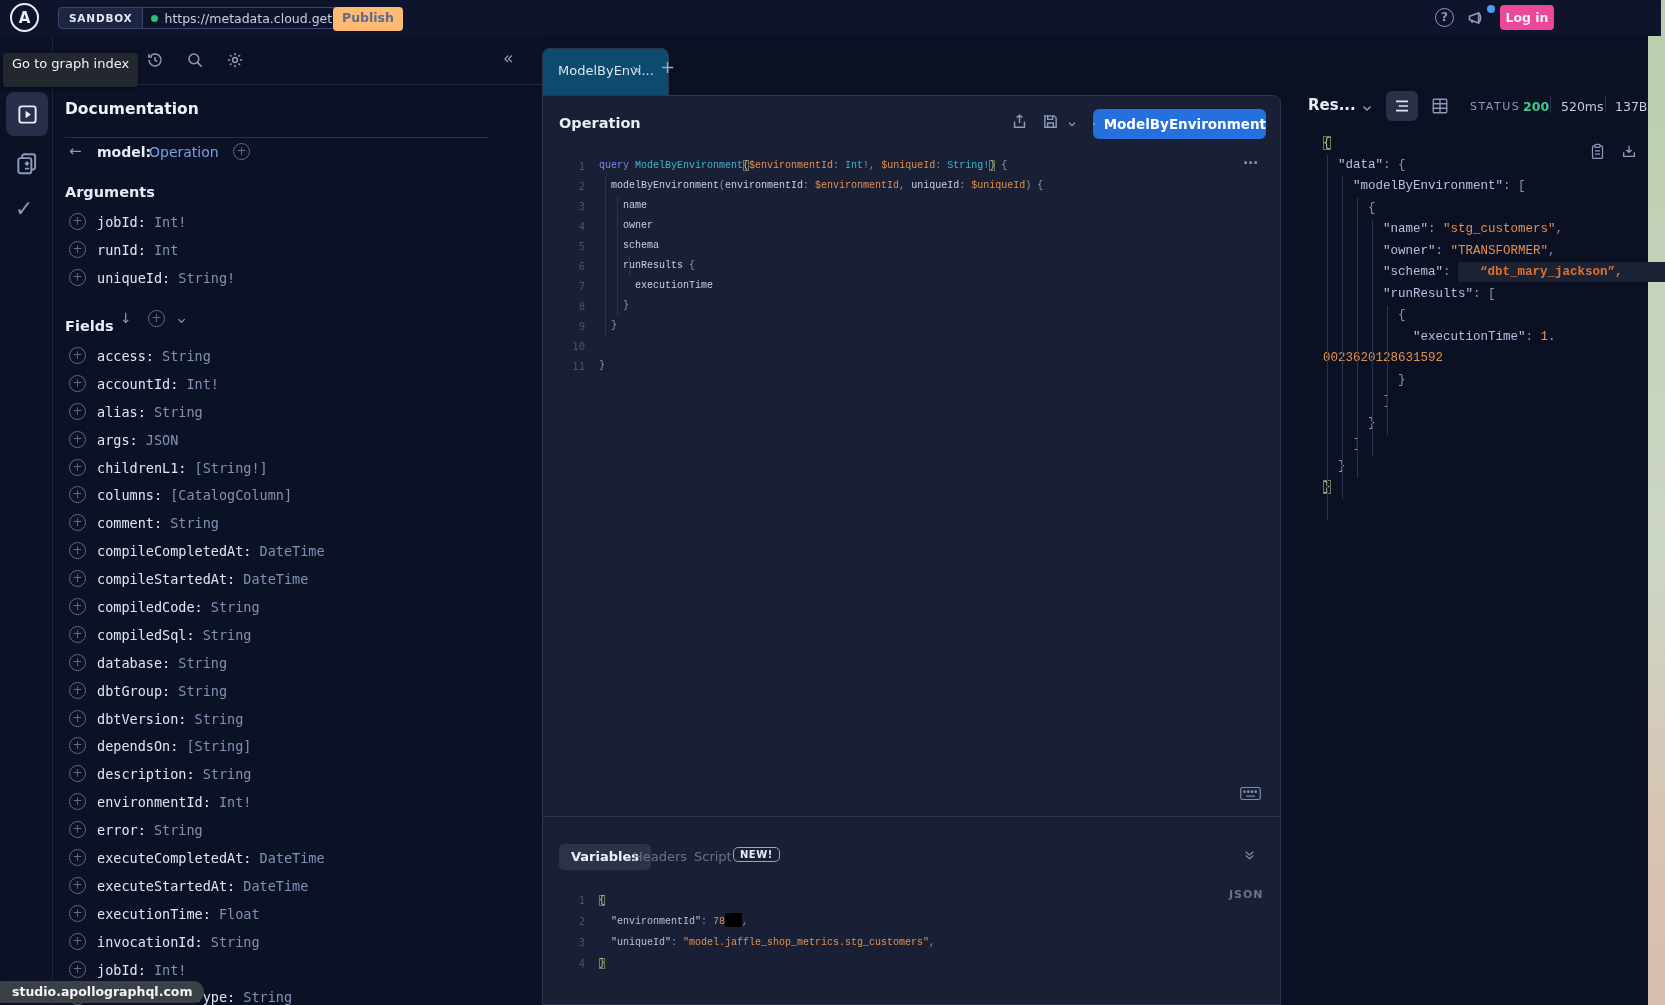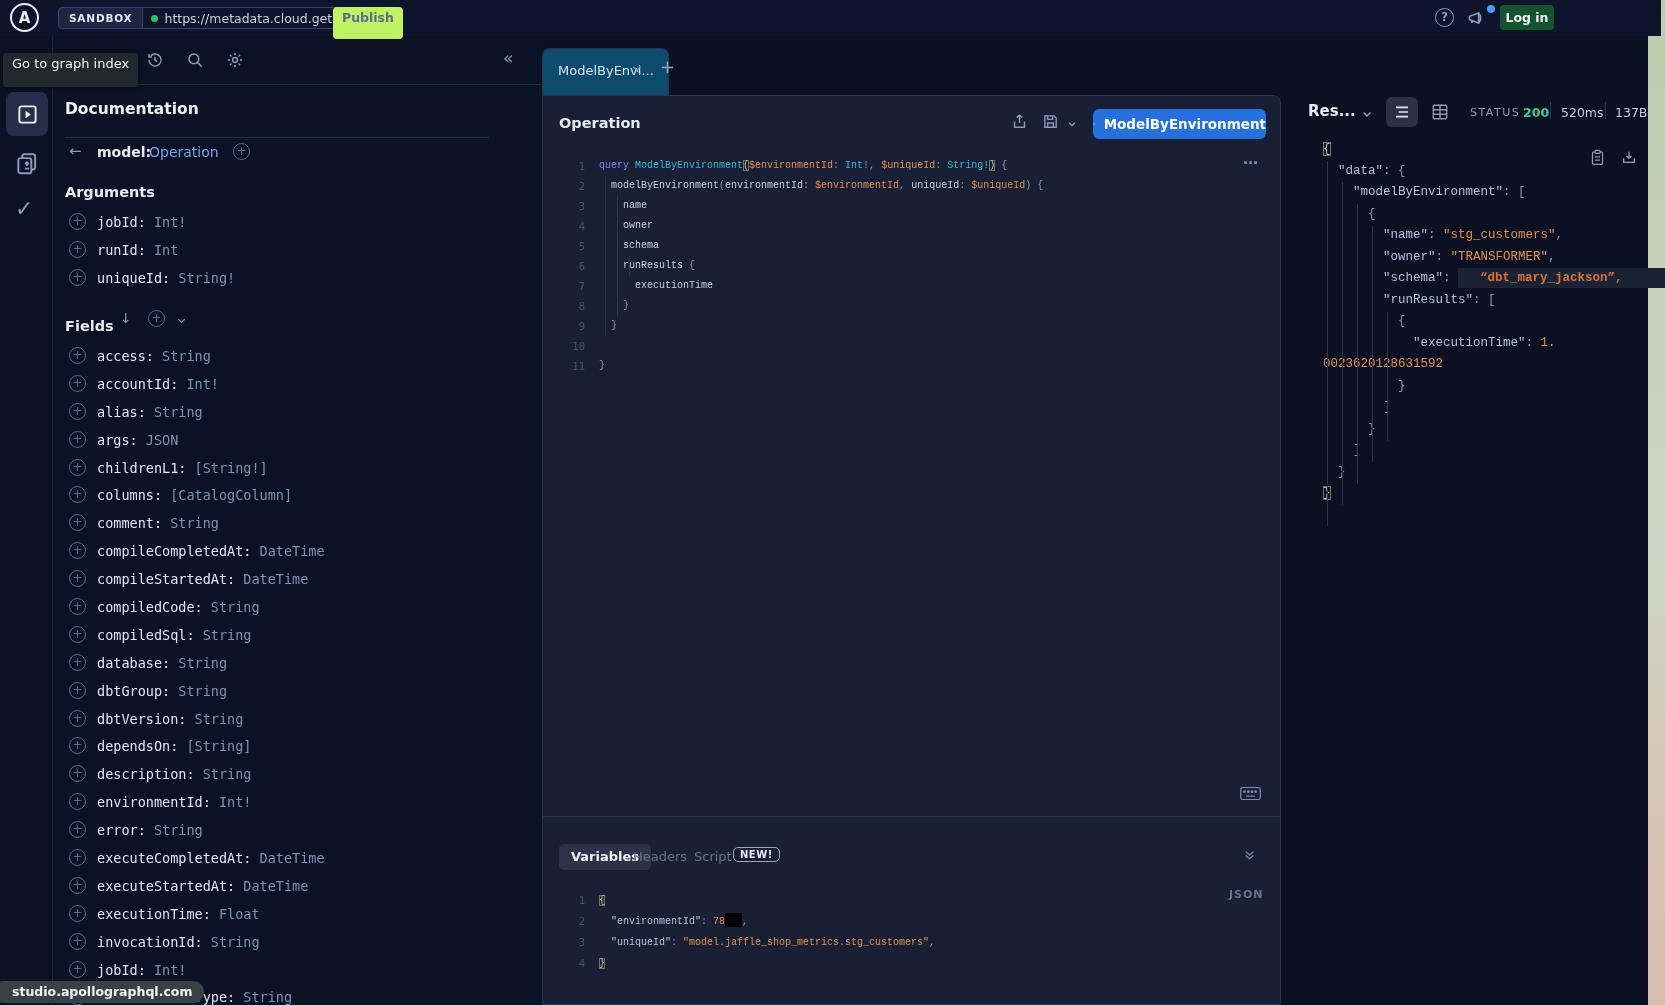--- a/index.html
+++ b/index.html
@@ -15,27 +15,27 @@
   #topbar { left:0; top:0; width:1661px; height:36px; background:#0e142b; z-index:5; }
   #logo { left:10px; top:3px; width:29px; height:29px; border:2px solid #e9edf5; border-radius:50%;
     color:#e9edf5; font-weight:bold; font-size:15px; text-align:center; line-height:26px; }
   #sandbox-group { left:58px; top:7px; height:22px; display:flex; }
   #sandbox-chip { background:#1d2542; border:1px solid #39456b; border-radius:4px 0 0 4px;
     padding:0 10px; font-size:10.5px; font-weight:bold; letter-spacing:.8px; color:#e2e8f4; line-height:20px; }
   #url-box { border:1px solid #39456b; border-left:none; border-radius:0 4px 4px 0; padding:0 8px;
     display:flex; align-items:center; gap:6px; }
   #url-dot { width:7px; height:7px; border-radius:50%; background:#2fbf71; }
   #url-text { font-size:12.5px; color:#c6d0e4; }
-  #publish-btn { left:333px; top:7px; width:70px; height:32px; background:#bef264; border-radius:4px;
+  #publish-btn { left:333px; top:7px; width:70px; height:24px; background:#fdba74; border-radius:4px;
     color:#5f6b88; font-weight:bold; font-size:12.5px; text-align:center; line-height:22px; }
   #help-icon { left:1435px; top:8px; width:19px; height:19px; border:1.5px solid #8d9ab8; border-radius:50%;
     color:#8d9ab8; font-size:12px; font-weight:bold; text-align:center; line-height:17px; }
   #megaphone { left:1467px; top:8px; color:#8d9ab8; }
   #megaphone-dot { left:1487px; top:5px; width:8px; height:8px; border-radius:50%; background:#4c9bf5; }
-  #login-btn { left:1500px; top:5px; width:54px; height:25px; background:#14532d; border-radius:4px;
+  #login-btn { left:1500px; top:5px; width:54px; height:25px; background:#ec4899; border-radius:4px;
     color:#eef1f7; font-weight:bold; font-size:12.5px; text-align:center; line-height:25px; }
 
   
   #rail { left:0; top:36px; width:53px; height:969px; background:#0c1226; border-right:1px solid #1d2640; z-index:3; }
   .rail-ic { position:absolute; color:#8d9ab8; }
   #rail-active { left:6px; top:56px; width:42px; height:44px; background:#272e49; border-radius:8px;
     display:flex; align-items:center; justify-content:center; color:#e8ecf4; }
   #rail-graph { left:14px; top:26px; }
   #rail-diff { left:14px; top:114px; }
   #rail-check { left:15px; top:160px; font-size:22px; }
@@ -108,21 +108,21 @@
   #tab-variables { left:16px; top:748px; height:26px; padding:0 12px; background:#2c3349; border-radius:5px;
     font-size:13px; font-weight:bold; color:#eef2f8; line-height:26px; }
   #tab-headers { left:90px; top:753px; font-size:13px; color:#66738f; }
   #tab-script { left:151px; top:753px; font-size:13px; color:#66738f; }
   #new-badge { left:190px; top:751px; border:1.5px solid #9aa6c0; border-radius:5px; padding:1px 6px;
     font-size:10px; font-weight:bold; color:#e8ecf4; letter-spacing:.5px; }
   #vars-collapse { left:700px; top:752px; color:#7d8cb0; }
   #json-label { left:686px; top:792px; font-size:11px; font-weight:bold; color:#66738f; letter-spacing:1px; }
 
   
-  #resp-panel { left:1293px; top:86px; width:355px; height:910px; }
+  #resp-panel { left:1293px; top:80px; width:355px; height:910px; }
   #resp-title { left:15px; top:16px; font-size:15px; font-weight:bold; color:#e8ecf4; }
   #resp-chev { left:68px; top:22px; color:#9aa6c0; }
   #resp-view1 { left:93px; top:11px; width:32px; height:30px; background:#2a3147; border-radius:6px;
     display:flex; align-items:center; justify-content:center; color:#dfe5f0; }
   #resp-view2 { left:138px; top:17px; color:#8d9ab8; }
   #resp-status-label { left:177px; top:20px; font-size:11px; color:#8d9ab8; letter-spacing:1.5px; }
   #resp-status-code { left:230px; top:19px; font-size:12.5px; font-weight:bold; color:#3ecf8e; }
   .vsep { position:absolute; top:16px; width:1px; height:17px; background:#2b3450; }
   #sep1 { left:257px; } #sep2 { left:312px; }
   #resp-time { left:268px; top:19px; font-size:12.5px; color:#c3cde0; }

